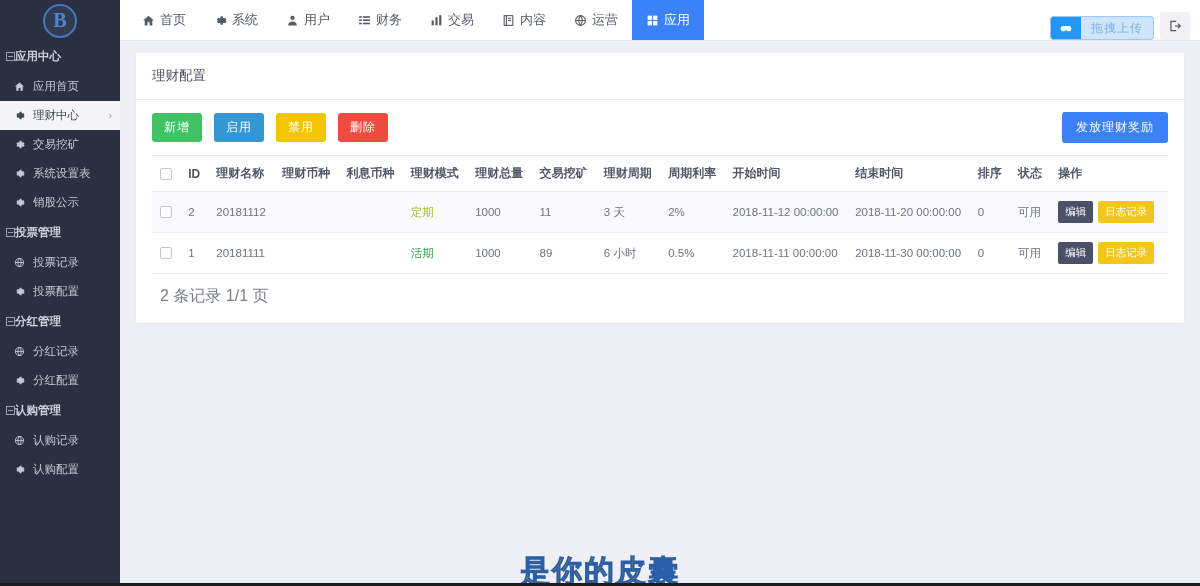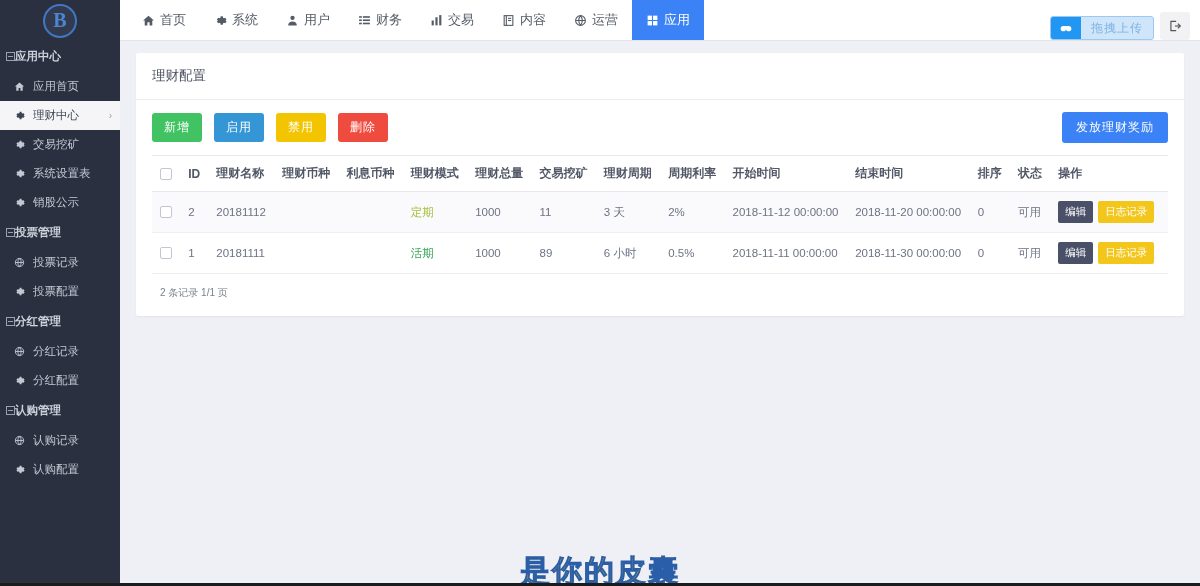--- a/index.html
+++ b/index.html
@@ -134,21 +134,21 @@
   .mode-fixed   { color: #a8c13f; }
   .mode-current { color: #3aa657; }
   .act-btn {
     display: inline-block; border: none; border-radius: 2px; color: #fff;
     font-size: 10.5px; padding: 4px 7px; margin-right: 5px; cursor: pointer;
     font-family: "Liberation Sans", sans-serif;
   }
   .act-edit { background: #4a5068; }
   .act-log  { background: #f3c61b; }
 
-  .pager { padding: 12px 8px 16px 8px; font-size: 10px; color: #7a808e; }
+  .pager { padding: 12px 8px 16px 8px; font-size: 16px; color: #7a808e; }
 
   
   .footer-text {
     position: absolute; left: 0; bottom: -6px; width: 1200px;
     text-align: center; font-size: 30px; font-weight: bold;
     font-family: "DejaVu Sans", sans-serif;
     color: #f2c200; -webkit-text-stroke: 1px #2a5ea8;
     letter-spacing: 2px; pointer-events: none;
   }
   .bottom-rule {

